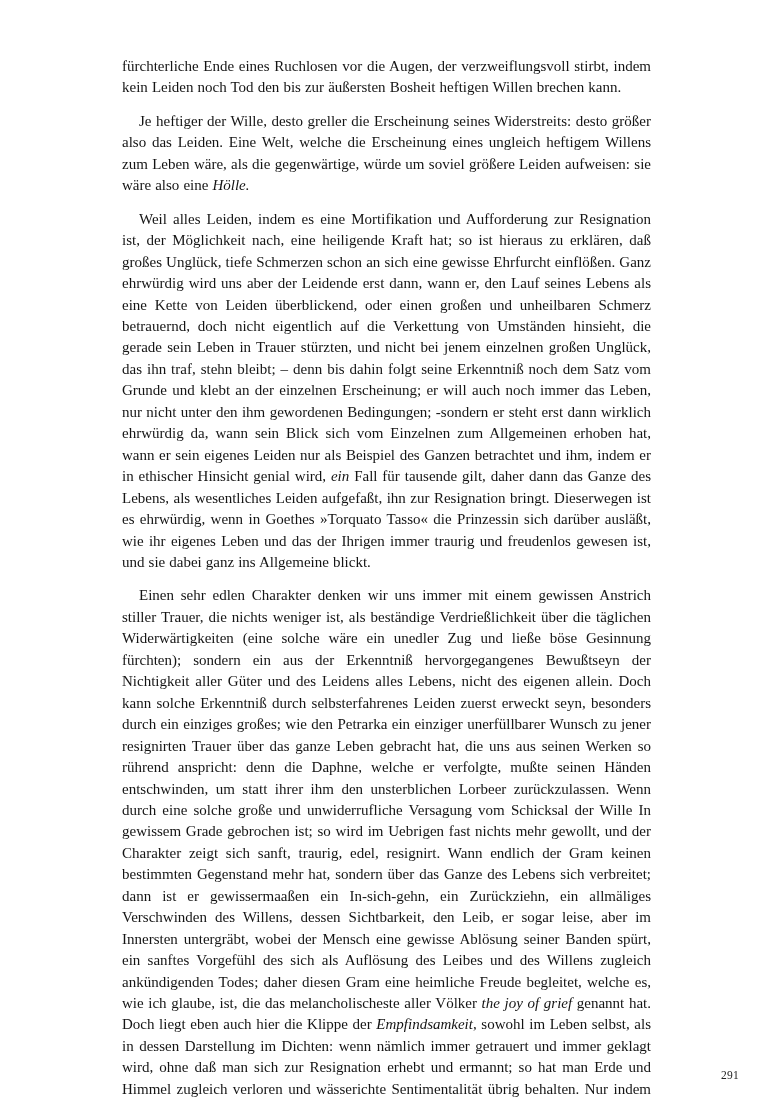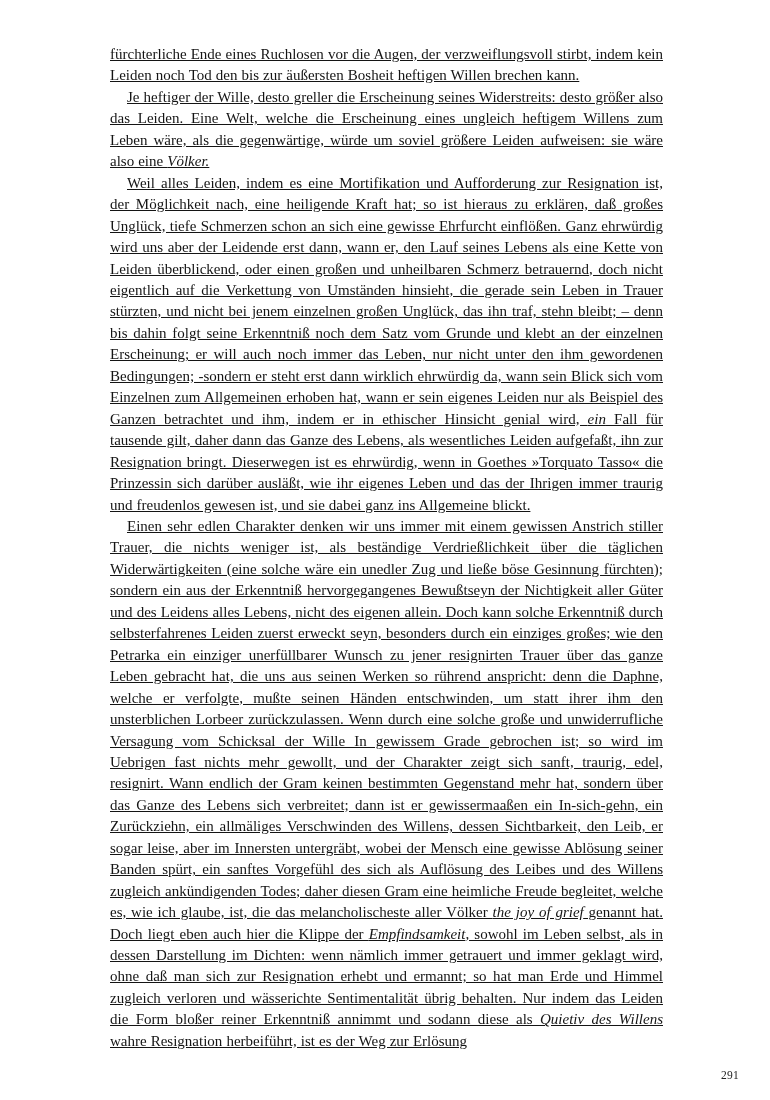--- a/index.html
+++ b/index.html
@@ -23,30 +23,29 @@
     overflow: hidden;
   }
   .text-block {
     position: absolute;
     left: 110px;
     top: 44px;
     width: 553px;
     color: #141414;
   }
   .text-block p {
-    margin: 0;
+    margin: 12px;
     padding: 0;
     font-size: 15px;
     line-height: 21.45px;
     text-align: justify;
     text-justify: inter-word;
     hyphens: auto;
     -webkit-hyphens: auto;
     word-spacing: 0.02em;
-    text-decoration: underline;
   }
   .text-block p.indent {
     text-indent: 17px;
   }
   .text-block em {
     font-style: italic;
   }
   .page-number {
     position: absolute;
     right: 31px;
@@ -55,18 +54,18 @@
     color: #222222;
     letter-spacing: 0.02em;
   }
 </style>
 </head>
 <body>
 
 <div class="sheet">
   <div class="text-block" id="text-block">
       <p><span>fürchterliche Ende eines Ruchlosen vor die Augen, der verzweiflungsvoll stirbt, indem kein Leiden noch Tod den bis zur äußersten Bosheit heftigen Willen brechen kann.</span></p>
-      <p class="indent"><span>Je heftiger der Wille, desto greller die Erscheinung seines Widerstreits: desto größer also das Leiden. Eine Welt, welche die Erscheinung eines ungleich heftigem Willens zum Leben wäre, als die gegenwärtige, würde um soviel größere Leiden aufweisen: sie wäre also eine </span><em>Völker.</em></p>
+      <p class="indent"><span>Je heftiger der Wille, desto greller die Erscheinung seines Widerstreits: desto größer also das Leiden. Eine Welt, welche die Erscheinung eines ungleich heftigem Willens zum Leben wäre, als die gegenwärtige, würde um soviel größere Leiden aufweisen: sie wäre also eine </span><em>Hölle.</em></p>
       <p class="indent"><span>Weil alles Leiden, indem es eine Mortifikation und Aufforderung zur Resignation ist, der Möglichkeit nach, eine heiligende Kraft hat; so ist hieraus zu erklären, daß großes Unglück, tiefe Schmerzen schon an sich eine gewisse Ehrfurcht einflößen. Ganz ehrwürdig wird uns aber der Leidende erst dann, wann er, den Lauf seines Lebens als eine Kette von Leiden überblickend, oder einen großen und unheilbaren Schmerz betrauernd, doch nicht eigentlich auf die Verkettung von Umständen hinsieht, die gerade sein Leben in Trauer stürzten, und nicht bei jenem einzelnen großen Unglück, das ihn traf, stehn bleibt; – denn bis dahin folgt seine Erkenntniß noch dem Satz vom Grunde und klebt an der einzelnen Erscheinung; er will auch noch immer das Leben, nur nicht unter den ihm gewordenen Bedingungen; -sondern er steht erst dann wirklich ehrwürdig da, wann sein Blick sich vom Einzelnen zum Allgemeinen erhoben hat, wann er sein eigenes Leiden nur als Beispiel des Ganzen betrachtet und ihm, indem er in ethischer Hinsicht genial wird, </span><em>ein</em><span> Fall für tausende gilt, daher dann das Ganze des Lebens, als wesentliches Leiden aufgefaßt, ihn zur Resignation bringt. Dieserwegen ist es ehrwürdig, wenn in Goethes »Torquato Tasso« die Prinzessin sich darüber ausläßt, wie ihr eigenes Leben und das der Ihrigen immer traurig und freudenlos gewesen ist, und sie dabei ganz ins Allgemeine blickt.</span></p>
       <p class="indent"><span>Einen sehr edlen Charakter denken wir uns immer mit einem gewissen Anstrich stiller Trauer, die nichts weniger ist, als beständige Verdrießlichkeit über die täglichen Widerwärtigkeiten (eine solche wäre ein unedler Zug und ließe böse Gesinnung fürchten); sondern ein aus der Erkenntniß hervorgegangenes Bewußtseyn der Nichtigkeit aller Güter und des Leidens alles Lebens, nicht des eigenen allein. Doch kann solche Erkenntniß durch selbsterfahrenes Leiden zuerst erweckt seyn, besonders durch ein einziges großes; wie den Petrarka ein einziger unerfüllbarer Wunsch zu jener resignirten Trauer über das ganze Leben gebracht hat, die uns aus seinen Werken so rührend anspricht: denn die Daphne, welche er verfolgte, mußte seinen Händen entschwinden, um statt ihrer ihm den unsterblichen Lorbeer zurückzulassen. Wenn durch eine solche große und unwiderrufliche Versagung vom Schicksal der Wille In gewissem Grade gebrochen ist; so wird im Uebrigen fast nichts mehr gewollt, und der Charakter zeigt sich sanft, traurig, edel, resignirt. Wann endlich der Gram keinen bestimmten Gegenstand mehr hat, sondern über das Ganze des Lebens sich verbreitet; dann ist er gewissermaaßen ein In-sich-gehn, ein Zurückziehn, ein allmäliges Verschwinden des Willens, dessen Sichtbarkeit, den Leib, er sogar leise, aber im Innersten untergräbt, wobei der Mensch eine gewisse Ablösung seiner Banden spürt, ein sanftes Vorgefühl des sich als Auflösung des Leibes und des Willens zugleich ankündigenden Todes; daher diesen Gram eine heimliche Freude begleitet, welche es, wie ich glaube, ist, die das melancholischeste aller Völker </span><em>the joy of grief</em><span> genannt hat. Doch liegt eben auch hier die Klippe der </span><em>Empfindsamkeit</em><span>, sowohl im Leben selbst, als in dessen Darstellung im Dichten: wenn nämlich immer getrauert und immer geklagt wird, ohne daß man sich zur Resignation erhebt und ermannt; so hat man Erde und Himmel zugleich verloren und wässerichte Sentimentalität übrig behalten. Nur indem das Leiden die Form bloßer reiner Erkenntniß annimmt und sodann diese als </span><em>Quietiv des Willens</em><span> wahre Resignation herbeiführt, ist es der Weg zur Erlösung</span></p>
     </div>
   <div class="page-number">291</div>
 </div>
 
 </body></html>

